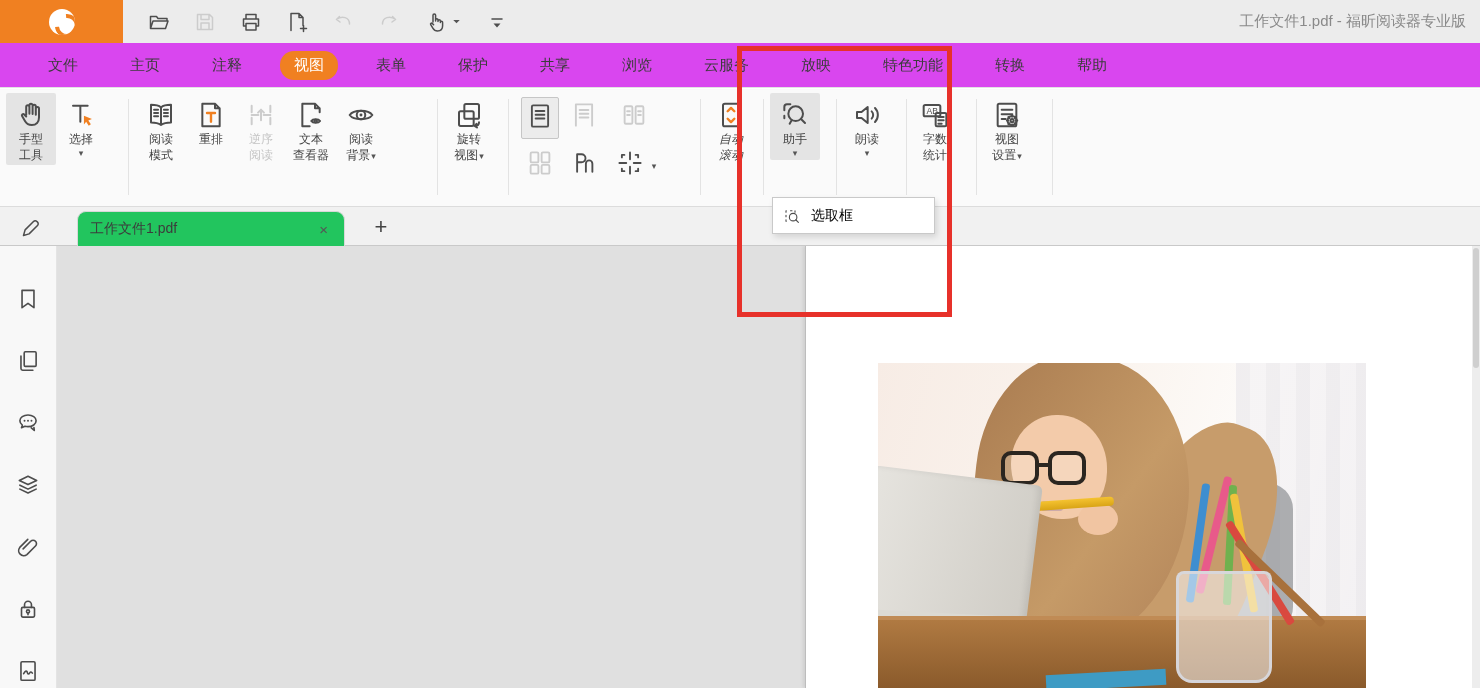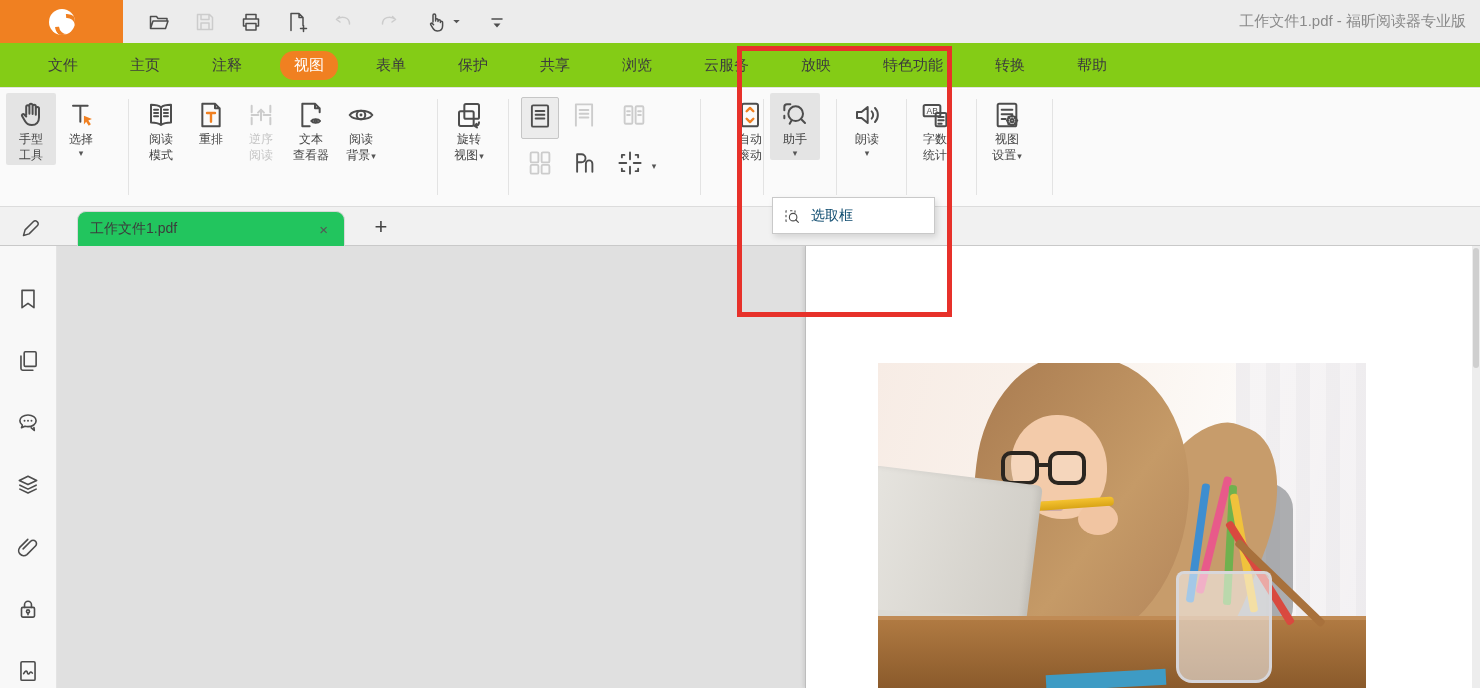--- a/index.html
+++ b/index.html
@@ -17,21 +17,21 @@
                       border-radius:50%; border:4px solid #f08021; border-left-color:transparent;
                       transform:rotate(40deg); }
   .qat { display:flex; align-items:center; gap:22px; margin-left:24px; }
   .qat .qbtn { display:flex; align-items:center; gap:3px; cursor:default; }
   .qat svg { width:24px; height:24px; }
   .qat .mini { width:13px; height:13px; }
   .win-title { position:absolute; right:14px; top:0; height:43px; display:flex; align-items:center;
                color:#8a8a8a; font-size:15px; }
 
   
-  .menubar { position:absolute; left:0; top:43px; width:1480px; height:45px; background:#84cc16;
+  .menubar { position:absolute; left:0; top:43px; width:1480px; height:45px; background:#d946ef;
              display:flex; align-items:center; border-bottom:1px solid #e2e2e2; }
   .mtab { font-size:15px; color:#3c3c3c; padding:5px 14px; border-radius:14px; white-space:nowrap; cursor:default; }
   .mtab.active { background:#f08021; color:#fff; }
   .mtabs-wrap { display:flex; align-items:center; gap:24px; margin-left:34px; }
 
   
   .ribbon { position:absolute; left:0; top:89px; width:1480px; height:118px; background:#fafafa;
             border-bottom:1px solid #dcdcdc; }
   .rsep { position:absolute; top:10px; width:1px; height:96px; background:#e3e3e3; }
   .rgroup { position:absolute; top:4px; display:flex; align-items:flex-start; }
@@ -56,21 +56,21 @@
   .laybtn.sel .cell { background:#ececec; border:1px solid #c6c6c6; }
   .lay-split-wrap { display:flex; align-items:center; gap:4px; }
 
   
   .red-rect { position:absolute; left:737px; top:46px; width:215px; height:271px;
               border:5px solid #e7312a; z-index:60; pointer-events:none; }
 
   
   .assist-menu { position:absolute; left:772px; top:197px; width:163px; background:#fff;
                  border:1px solid #c9c9c9; box-shadow:2px 3px 6px rgba(0,0,0,.12); z-index:40; padding:3px 0; }
-  .assist-item { height:29px; display:flex; align-items:center; gap:10px; padding:0 10px; font-size:14px; color:#0c4a6e; cursor:default;text-align:center; }
+  .assist-item { height:29px; display:flex; align-items:center; gap:10px; padding:0 10px; font-size:14px; color:#000000; cursor:default;text-align:center; }
   .assist-item svg { width:18px; height:18px; flex:0 0 auto; }
 
   
   .doctabbar { position:absolute; left:0; top:207px; width:1480px; height:39px; background:#f1f1f1;
                border-bottom:1px solid #c9c9c9; }
   .pen-corner { position:absolute; left:16px; top:6px; width:30px; height:30px; display:flex;
                 align-items:center; justify-content:center; }
   .pen-corner svg { width:24px; height:24px; }
   .filetab { position:absolute; left:77px; top:4px; width:268px; height:35px; background:#22c55e;
              border:1px solid #d8d8d8; border-bottom:none; border-radius:9px 9px 0 0;
@@ -336,21 +336,21 @@
       </div>
       <div class="laybtn lay-split-wrap">
         <span class="cell"><svg viewBox="0 0 24 24">
               <path class="stroke" d="M12 3.5V9M12 15v5.5M3.5 12H9M15 12h5.5M5.5 5.5h2M5.5 5.5v2M18.5 5.5h-2M18.5 5.5v2M5.5 18.5h2M5.5 18.5v-2M18.5 18.5h-2M18.5 18.5v-2"></path>
             </svg></span>
         <span class="drop-arrow">▾</span>
       </div>
     </div>
     <div class="rsep" style="left:700px;"></div>
 
-    <div class="rgroup" style="left:725px;">
+    <div class="rgroup" style="left:706px;font-style:italic;">
       <div class="rbtn">
         <svg viewBox="0 0 24 24">
             <rect class="stroke" x="6" y="3.5" width="12" height="17" rx="1.4"></rect>
             <path class="stroke-or" d="M9.5 9.2L12 6.7l2.5 2.5M9.5 14.8l2.5 2.5 2.5-2.5"></path>
           </svg>
         <div class="rlbl">
             <span>自动</span>
             <span>滚动</span>
           </div>
       </div>

